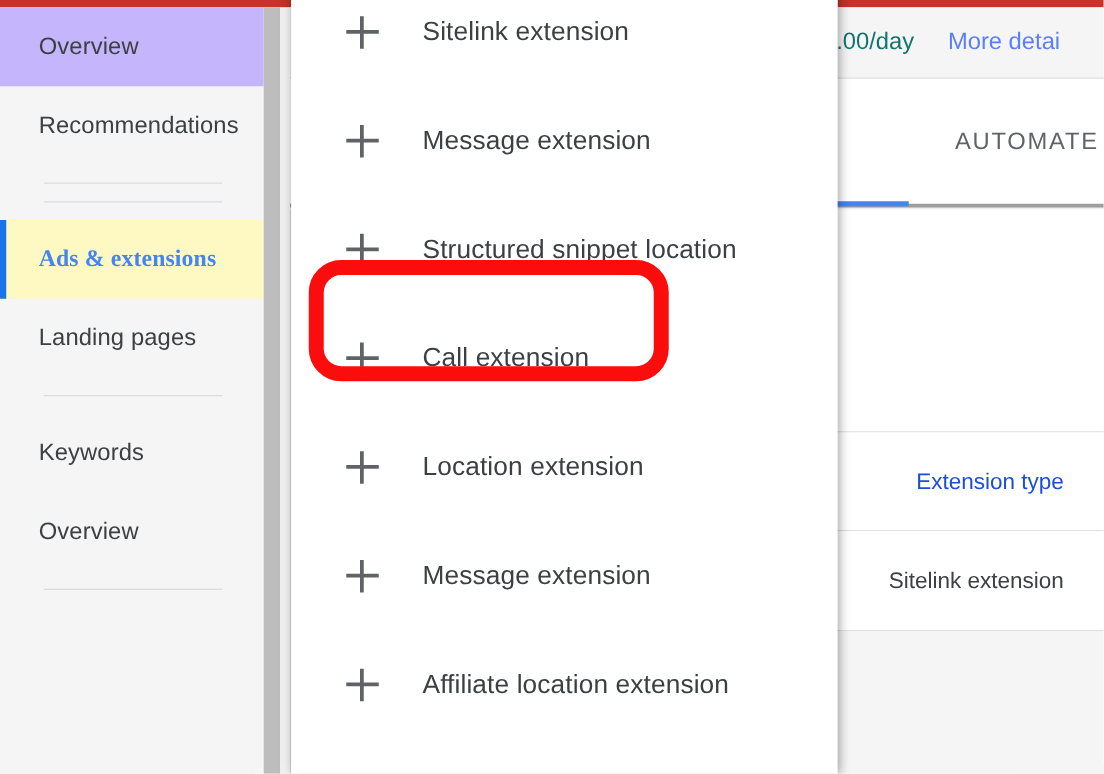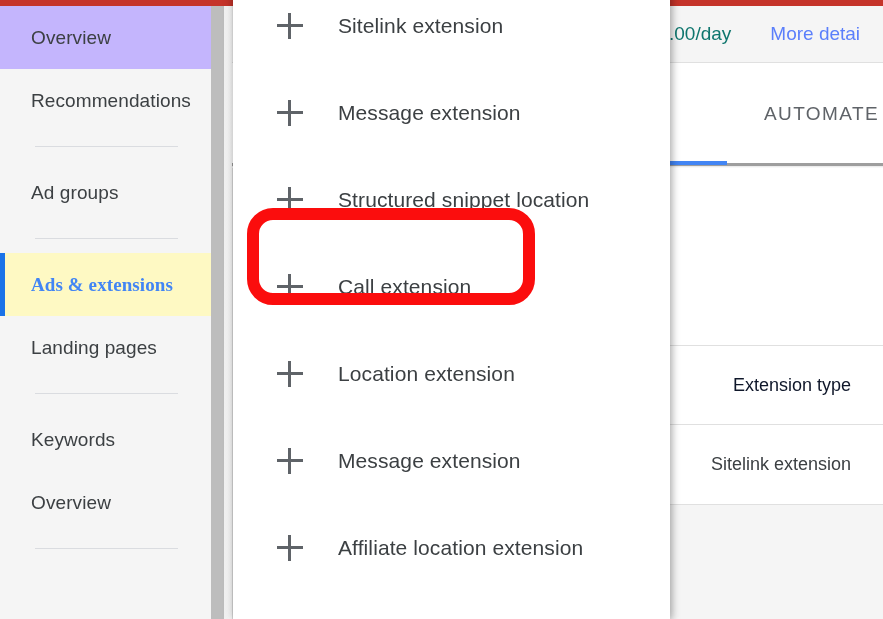--- a/index.html
+++ b/index.html
@@ -126,21 +126,21 @@
     display: flex;
     align-items: center;
     padding-left: 437px;
     font-size: 19px;
     color: #3c4043;
     white-space: nowrap;
   }
   #budget-value { color: #0f766e; }
   #more-details-link {
     color: #5b7ffb;
-    margin-left: 39px;
+    margin-left: 27px;
     cursor: pointer;
   }
 
   #tabs-row {
     position: absolute;
     left: 0;
     top: 58px;
     right: 0;
     height: 99px;
     display: flex;
@@ -200,21 +200,21 @@
     height: 79px;
     display: flex;
     align-items: center;
     justify-content: flex-end;
     padding-right: 32px;
     border-bottom: 1px solid #e0e0e0;
     background: #ffffff;
   }
   .table-header-cell {
     font-size: 18px;
-    color: #0f172a;
+    color: #1d4ed8;
     white-space: nowrap;
     cursor: pointer;
   }
   .table-body-row {
     height: 80px;
     display: flex;
     align-items: center;
     justify-content: flex-end;
     padding-right: 32px;
     border-bottom: 1px solid #e0e0e0;
@@ -346,23 +346,20 @@
     <div class="nav-item hovered">
       <span>Overview</span>
     </div>
 
     <div class="nav-item">
       <span>Recommendations</span>
     </div>
 
     <div class="nav-divider"></div>
 
-    <div class="nav-item">
-      <span>Ad groups</span>
-    </div>
 
     <div class="nav-divider"></div>
 
     <div class="nav-item selected">
       <span>Ads &amp; extensions</span>
     </div>
 
     <div class="nav-item">
       <span>Landing pages</span>
     </div>

